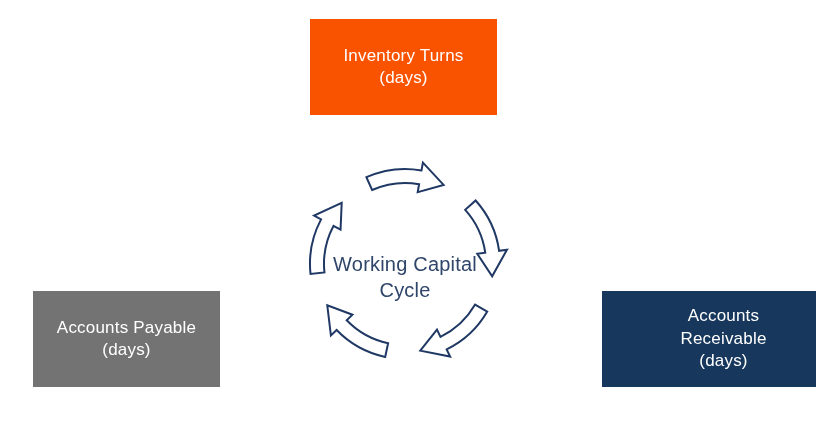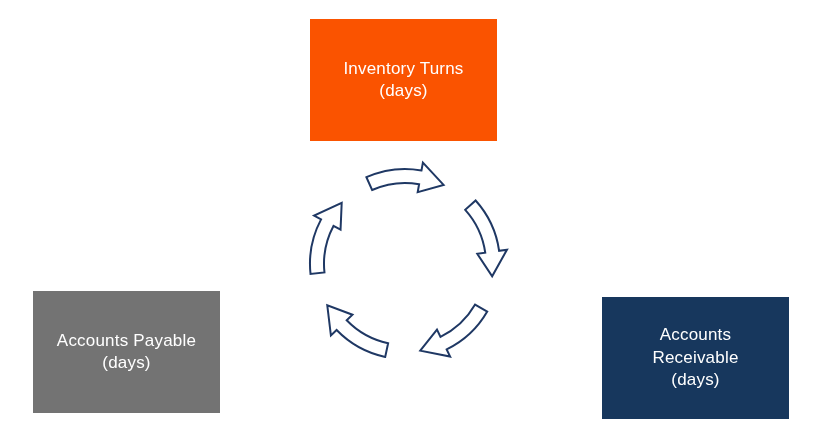--- a/index.html
+++ b/index.html
@@ -7,36 +7,36 @@
     position: relative;
     width: 816px;
     height: 439px;
     background: #ffffff;
     overflow: hidden;
     font-family: "Liberation Sans", sans-serif;
   }
   .node {
     position: absolute;
     width: 187px;
-    height: 122px;
+    height: 96px;
     display: flex;
     align-items: center;
     justify-content: center;
     text-align: center;
   }
   .node-label {
     color: #ffffff;
     font-size: 17px;
     line-height: 1.32;
     letter-spacing: 0.2px;
     white-space: pre-line;
   }
   .node-top    { left: 310px; top: 19px;  }
   .node-left   { left: 33px;  top: 291px; }
-  .node-right  { left: 602px; top: 297px; }
+  .node-right  { left: 602px; top: 291px; padding-left: 28px; }
 
   .cycle-svg {
     position: absolute;
     left: 285px;
     top: 144px;
     width: 240px;
     height: 240px;
   }
   .center-label {
     position: absolute;
@@ -76,14 +76,16 @@
   <svg class="cycle-svg" viewBox="-120 -120 240 240" xmlns="http://www.w3.org/2000/svg">
     <g fill="#FFFFFF" stroke="#1F3864" stroke-width="2" stroke-linejoin="miter">
       <path d="M -38.6 -86.8 A 95 95 0 0 1 16.5 -93.6 L 17.9 -101.4 L 38.6 -79.1 L 12.7 -71.9 L 14.1 -79.8 A 81 81 0 0 0 -32.9 -74 Z" transform="rotate(0)"></path>
       <path d="M -38.6 -86.8 A 95 95 0 0 1 16.5 -93.6 L 17.9 -101.4 L 38.6 -79.1 L 12.7 -71.9 L 14.1 -79.8 A 81 81 0 0 0 -32.9 -74 Z" transform="rotate(72)"></path>
       <path d="M -38.6 -86.8 A 95 95 0 0 1 16.5 -93.6 L 17.9 -101.4 L 38.6 -79.1 L 12.7 -71.9 L 14.1 -79.8 A 81 81 0 0 0 -32.9 -74 Z" transform="rotate(144)"></path>
       <path d="M -38.6 -86.8 A 95 95 0 0 1 16.5 -93.6 L 17.9 -101.4 L 38.6 -79.1 L 12.7 -71.9 L 14.1 -79.8 A 81 81 0 0 0 -32.9 -74 Z" transform="rotate(216)"></path>
       <path d="M -38.6 -86.8 A 95 95 0 0 1 16.5 -93.6 L 17.9 -101.4 L 38.6 -79.1 L 12.7 -71.9 L 14.1 -79.8 A 81 81 0 0 0 -32.9 -74 Z" transform="rotate(288)"></path>
     </g>
   </svg>
 
+  <div class="center-label">Working Capital
+Cycle</div>
 
 </div>
 
 </body></html>

